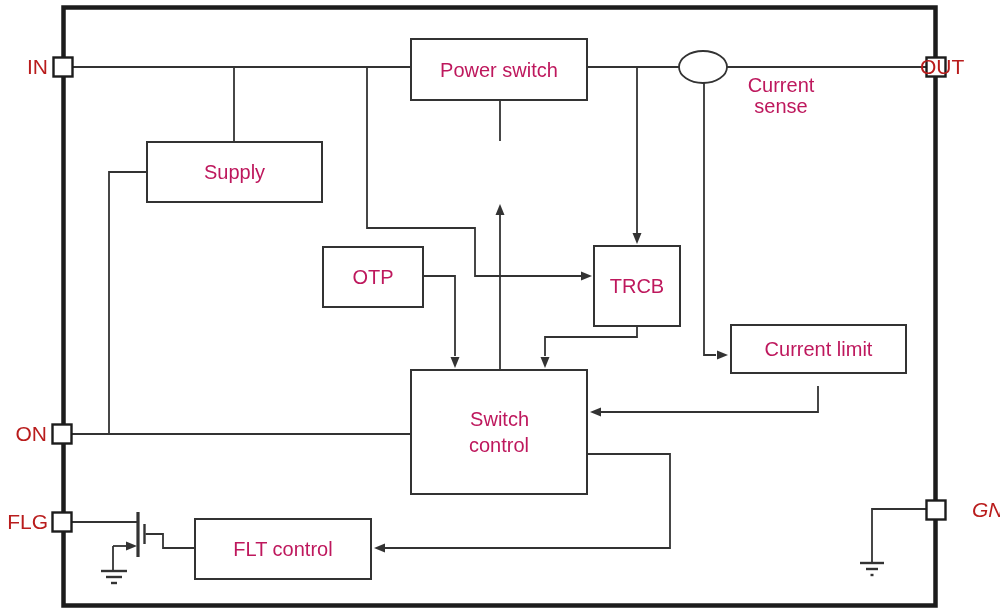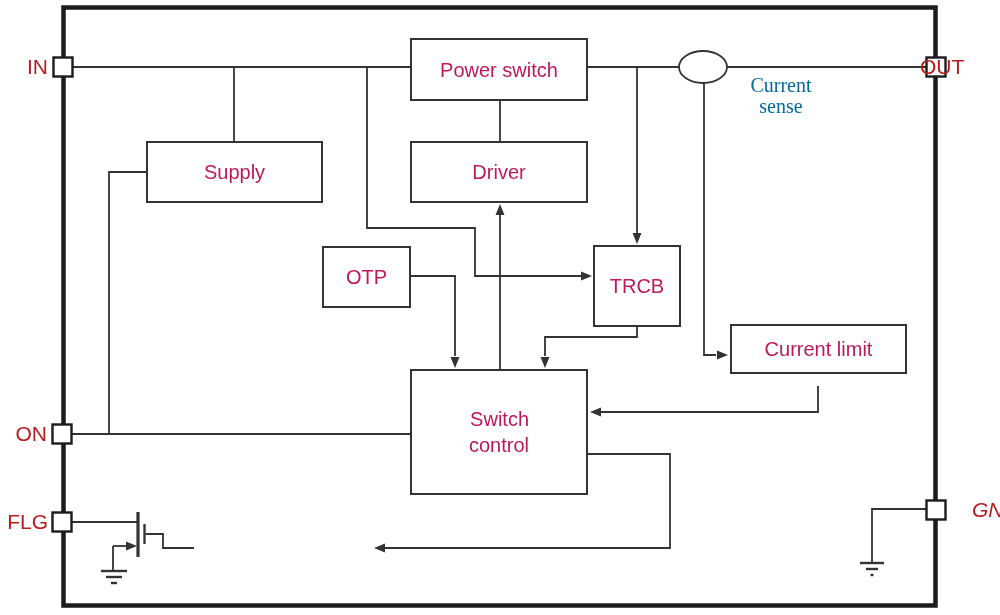--- a/index.html
+++ b/index.html
@@ -25,23 +25,22 @@
   .pin-label{
     position:absolute;
     font-size:21px;line-height:24px;
     color:#b91c1c;
     white-space:nowrap;
   }
   .pin-label.right-align{text-align:right;}
   .annotation{
     position:absolute;
     font-size:20px;line-height:21px;
-    color:#0369a1;
+    color:#be185d;
     text-align:center;
-    font-family:Liberation Serif, serif;
   }
 </style>
 </head>
 <body>
 
 <div id="stage">
 
   <svg id="wires" width="1000" height="615" viewBox="0 0 1000 615">
 
     <rect x="63.5" y="7.5" width="872" height="598" fill="none" stroke="#1c1c1c" stroke-width="4.5"></rect>
@@ -123,47 +122,47 @@
       <rect x="52.5" y="424.5" width="19" height="19"></rect>
       <rect x="52.5" y="512.5" width="19" height="19"></rect>
       <rect x="926.5" y="500.5" width="19" height="19"></rect>
     </g>
   </svg>
 
   <div class="block" style="left:410px;top:38px;width:178px;height:63px;">
     <span>Power switch</span>
   </div>
 
-  <div class="block" style="left:410px;top:141px;width:178px;height:62px;">
-    <span>Driver</span>
-  </div>
 
   <div class="block" style="left:146px;top:141px;width:177px;height:62px;">
     <span>Supply</span>
   </div>
 
-  <div class="block" style="left:322px;top:246px;width:89px;height:62px;">
+  <div class="block" style="left:322px;top:246px;width:102px;height:62px;">
     <span>OTP</span>
   </div>
 
   <div class="block" style="left:593px;top:245px;width:88px;height:82px;">
     <span>TRCB</span>
   </div>
 
   <div class="block" style="left:410px;top:369px;width:178px;height:126px;">
     <span>
       <span style="display:block;">Switch</span>
       <span style="display:block;">control</span>
     </span>
   </div>
 
   <div class="block" style="left:730px;top:324px;width:177px;height:50px;">
     <span>Current limit</span>
   </div>
 
+  <div class="block" style="left:194px;top:518px;width:178px;height:62px;">
+    <span>FLT control</span>
+  </div>
 
   <div class="pin-label right-align" style="left:10px;top:55px;width:38px;">IN</div>
   <div class="pin-label" style="left:920px;top:55px;">OUT</div>
   <div class="pin-label right-align" style="left:8px;top:422px;width:39px;">ON</div>
   <div class="pin-label right-align" style="left:4px;top:510px;width:44px;">FLG</div>
   <div class="pin-label" style="left:972px;top:498px;font-style:italic;">GND</div>
 
   <div class="annotation" style="left:731px;top:75px;width:100px;">
     <span style="display:block;">Current</span>
     <span style="display:block;">sense</span>

